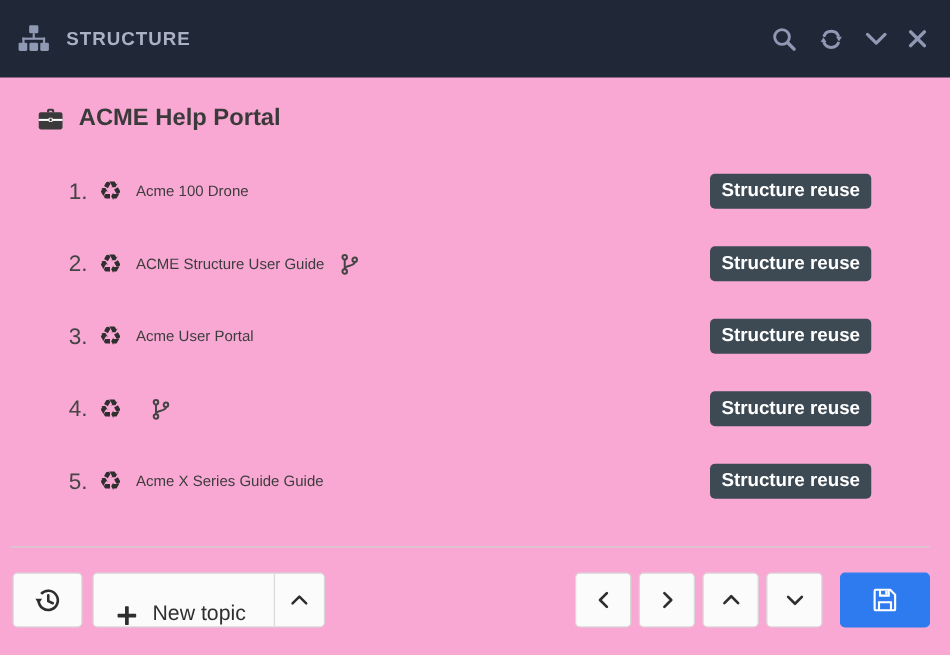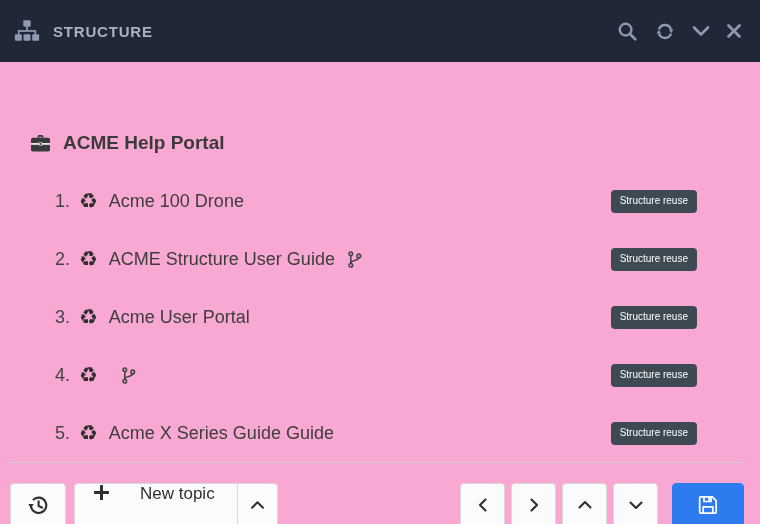--- a/index.html
+++ b/index.html
@@ -34,43 +34,44 @@
   .hicon{display:inline-flex;align-items:center;justify-content:center;color:var(--header-icon);}
   .htitle{
     color:var(--header-fg);
     font-weight:bold;font-size:15px;letter-spacing:.8px;
     margin-left:13px;
   }
   .hactions{margin-left:auto;display:flex;align-items:center;gap:16px;}
   .hactions .hicon{cursor:pointer;}
 
   
-  .content{flex:1 1 auto;padding-top:4px;margin-top:48px;}
+  .content{flex:1 1 auto;padding-top:4px;}
   .root-row{
     display:flex;align-items:center;height:58px;padding-left:30px;
     color:var(--text-dark);
   }
   .root-label{font-size:19px;font-weight:bold;margin-left:12px;color:var(--text-dark);}
   .topic-row{display:flex;align-items:center;height:58px;padding-left:55px;}
   .topic-num{
     width:24px;font-size:18px;color:#444;flex:0 0 24px;
   }
   .recycle{
     font-family:"DejaVu Sans",sans-serif;
     font-size:21px;line-height:1;color:#2f2f2f;
     margin-right:11px;flex:0 0 auto;
   }
-  .topic-label{font-size:18px;color:#3d3d3d;}
+  .topic-label{font-size:12px;color:#3d3d3d;}
   .branch{display:inline-flex;margin-left:12px;color:#444;}
   .badge{
     margin-left:auto;margin-right:63px;
     background:var(--badge-bg);color:#fff;
-    font-size:10px;line-height:1;
+    font-size:15px;line-height:1;
     padding:6px 9px 7px 9px;border-radius:4px;
     white-space:nowrap;
+    font-weight:bold;
   }
 
   
   .footer{
     flex:0 0 87px;position:relative;
     border-top:none;
   }
   .footer-divider{
     position:absolute;top:0;left:8px;right:16px;height:1px;background:var(--divider);
   }
@@ -86,21 +87,21 @@
   }
   .btn-square{width:56px;}
   .nav-btn{width:45px;margin-left:6px;}
   .nav-btn:first-child{margin-left:0;}
   .split-btn{
     margin-left:8px;height:44px;display:inline-flex;
     border:1px solid var(--btn-border);border-radius:4px;background:var(--btn-bg);
     overflow:hidden;
   }
   .split-main{
-    display:inline-flex;align-items:flex-start;gap:30px;
+    display:inline-flex;align-items:flex-end;gap:12px;
     padding:0 22px 0 18px;cursor:pointer;color:#2f2f2f;
   }
   .split-main .label{font-size:17px;}
   .split-arrow{
     width:40px;display:inline-flex;align-items:center;justify-content:center;
     border-left:1px solid var(--btn-border);cursor:pointer;color:var(--btn-icon);
   }
   .right-group{margin-left:auto;display:flex;align-items:center;}
   .save-btn{
     width:72px;height:44px;margin-left:14px;

